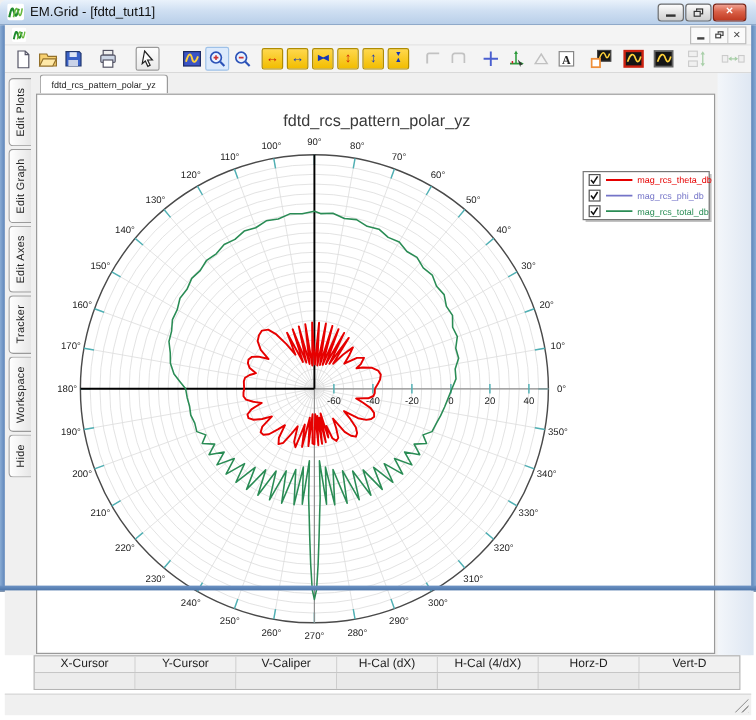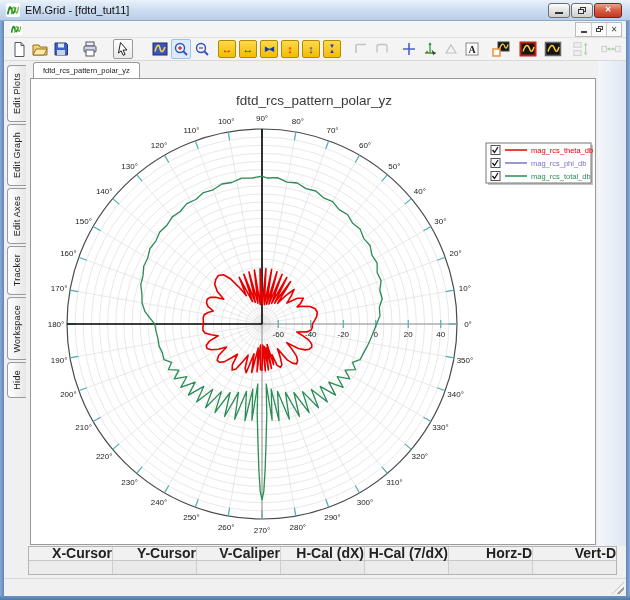--- a/index.html
+++ b/index.html
@@ -1,18 +1,18 @@
 <!DOCTYPE html>
 <html><head>
 <meta charset="utf-8">
 <style>
   *{margin:0;padding:0;box-sizing:border-box}
   html,body{width:630px;height:600px;overflow:hidden;background:#fff;
     font-family:"Liberation Sans",sans-serif;-webkit-font-smoothing:antialiased}
-  .win{position:relative;width:630px;height:600px;background:#f0f0f0;outline:1px solid #30507c}
+  .win{position:relative;width:630px;height:492px;background:#f0f0f0;outline:1px solid #30507c}
 
   
   .titlebar{position:absolute;left:0;top:0;width:630px;height:21px;
     background:linear-gradient(#eaf2fb,#cfdff2 45%,#b9cfe9);border-bottom:1px solid #8fa9c9;
     border-radius:5px 5px 0 0;display:flex;align-items:center;padding:0 6px;font-size:11px;color:#111}
   .tb-icon{width:14px;height:14px;margin-right:5px;flex:0 0 auto}
   .title-text{flex:1 1 auto;white-space:nowrap;overflow:hidden}
   .capbtns{display:flex;gap:1px;margin-right:2px}
   .capbtn{width:22px;height:15px;border:1px solid #6e6e6e;border-radius:3px;
     background:linear-gradient(#fdfdfd,#e6e6e6 45%,#cfcfcf);display:flex;align-items:center;justify-content:center;
@@ -73,21 +73,21 @@
   .canvas{position:absolute;left:26px;top:17px;width:566px;height:467px;background:#fff;
     border:1px solid #9a9a9a;box-shadow:inset 0 0 0 1px #fdfdfd}
   .canvas svg{display:block;width:564px;height:465px}
   .rightstrip{position:absolute;right:0;top:0;width:30px;bottom:0;left:auto;
     background:linear-gradient(90deg,#f3f6fa,#dde6f2)}
   .rightstrip{left:594px}
 
   
   .readout{position:absolute;left:28px;top:546px;width:589px;height:29px;border:1px solid #b4b4b4;background:#f1f1f1}
   .rhead{display:flex;height:13px}
-  .rhead span{flex:1 1 0;text-align:right;font-size:14px;font-weight:bold;color:#222;line-height:13px;
+  .rhead span{flex:1 1 0;text-align:center;font-size:10px;font-weight:normal;color:#222;line-height:13px;
     border-right:1px solid #d4d4d4}
   .rhead span:last-child{border-right:none}
   .rvals{display:flex;height:14px;border-top:1px solid #c6c6c6}
   .rvals div{flex:1 1 0;background:#e9e9e9;border-right:1px solid #cdcdcd;font-size:9px}
   .rvals div:nth-child(odd){background:#ececec}
   .rvals div:last-child{border-right:none}
 
   
   .statusbar{position:absolute;left:4px;right:4px;top:578px;height:18px;background:#f0f0f0;border-top:1px solid #d8d8d8}
   .grip{position:absolute;right:2px;bottom:2px;width:12px;height:12px;
@@ -504,21 +504,21 @@
         </svg>
     </div>
   </div>
 
   <div class="readout">
     <div class="rhead" id="readout-head">
         <span>X-Cursor</span>
         <span>Y-Cursor</span>
         <span>V-Caliper</span>
         <span>H-Cal (dX)</span>
-        <span>H-Cal (7/dX)</span>
+        <span>H-Cal (4/dX)</span>
         <span>Horz-D</span>
         <span>Vert-D</span>
       </div>
     <div class="rvals" id="readout-vals">
         <div></div>
         <div></div>
         <div></div>
         <div></div>
         <div></div>
         <div></div>

